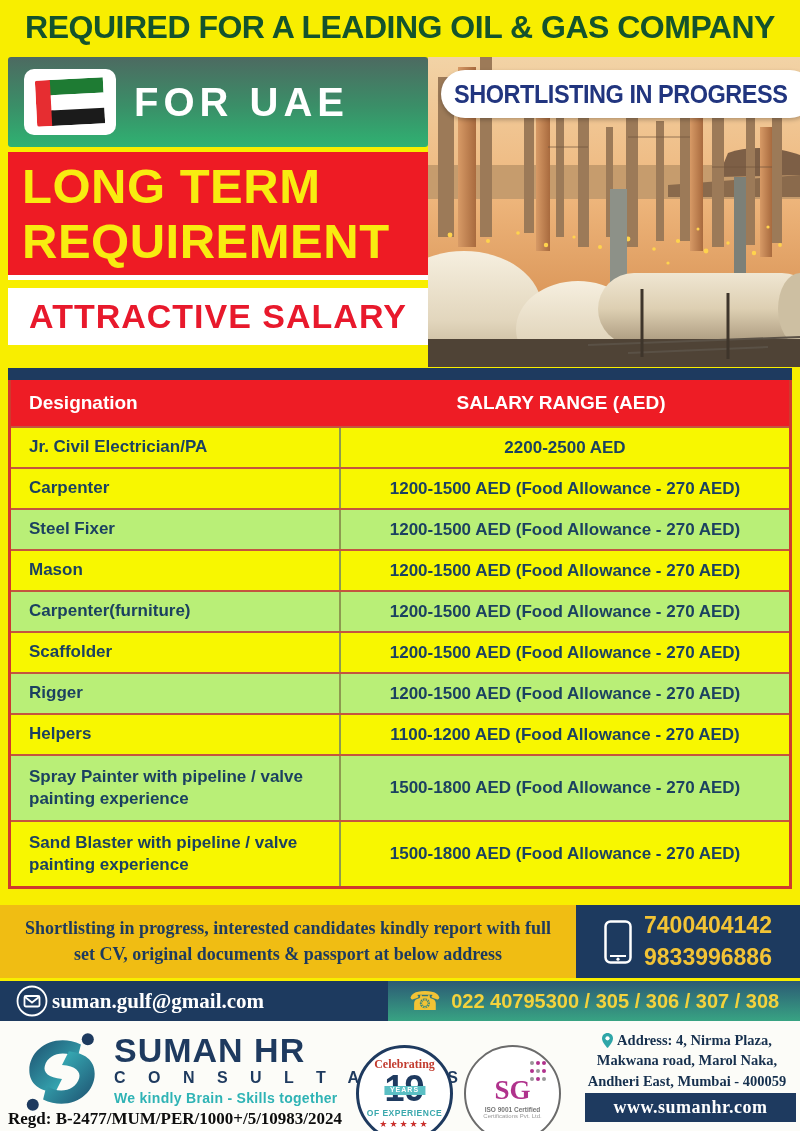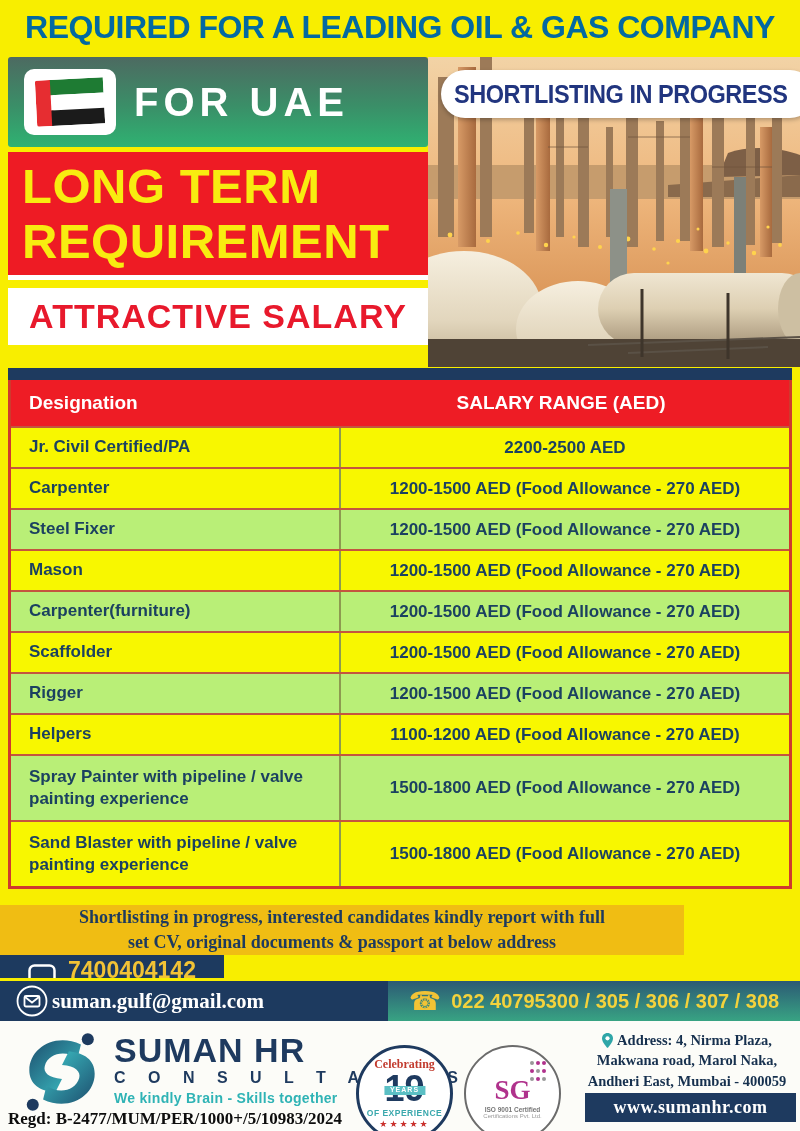--- a/index.html
+++ b/index.html
@@ -1,21 +1,21 @@
 <!DOCTYPE html>
 <html><head>
 <meta charset="utf-8">
 <style>
   html,body{margin:0;padding:0;}
   .poster{position:relative;width:800px;height:1131px;background:#f8ee00;overflow:hidden;
     font-family:"Liberation Sans",sans-serif;}
 
   
   .top-title{position:absolute;top:9px;left:0;width:800px;text-align:center;
-    font-size:32px;font-weight:800;color:#0369a1;letter-spacing:-.5px;white-space:nowrap;}
+    font-size:32px;font-weight:800;color:#14532d;letter-spacing:-.5px;white-space:nowrap;}
 
   
   .hero-left{position:absolute;left:8px;top:57px;width:420px;}
   .uae-box{height:90px;background:linear-gradient(180deg,#4d6a61 0%,#3a8f68 55%,#2fb272 100%);
     display:flex;align-items:center;padding:0 16px;gap:18px;border-radius:3px;}
   .flag-card{width:92px;height:66px;background:#fff;border-radius:10px;display:flex;
     align-items:center;justify-content:center;flex:none;}
   .for-uae{color:#fff;font-size:40px;font-weight:800;letter-spacing:5px;white-space:nowrap;}
   .longterm-box{margin-top:5px;background:#ee1b24;height:123px;display:flex;flex-direction:column;
     justify-content:center;padding-left:14px;border-bottom:5px solid #fff;}
@@ -41,21 +41,21 @@
   .th-salary{flex:1;text-align:center;font-size:19px;font-weight:800;}
   .trow{display:flex;align-items:stretch;border-top:2px solid #c4553f;}
   .trow.yellow{background:#f8f700;}
   .trow.green{background:#b9ef77;}
   .cell-designation{width:304px;padding-left:18px;padding-right:6px;font-size:17px;font-weight:800;
     color:#1b4160;display:flex;align-items:center;flex:none;line-height:1.3;}
   .cell-salary{flex:1;text-align:center;font-size:17px;font-weight:800;color:#1b4160;
     border-left:2px solid #8d9a50;display:flex;align-items:center;justify-content:center;}
 
   
-  .gold-banner{position:absolute;top:905px;left:0;width:684px;height:73px;display:flex;flex-direction:column;}
+  .gold-banner{position:absolute;top:905px;left:0;width:800px;height:73px;display:flex;}
   .gold-left{flex:1;background:#f0bd13;display:flex;align-items:center;justify-content:center;padding:0 16px;}
   .report-text{font-family:"Liberation Serif",serif;font-weight:700;color:#1d3a5f;font-size:18px;
     text-align:center;line-height:1.4;max-width:545px;}
   .phone-box{width:224px;background:#1d3a5f;display:flex;align-items:center;justify-content:center;gap:12px;flex:none;}
   .phone-numbers{color:#f2c335;font-size:23px;font-weight:800;line-height:1.35;text-align:left;}
 
   
   .contact-bar{position:absolute;top:978px;left:0;width:800px;height:43px;display:flex;
     border-top:3px solid #f8ee00;box-sizing:border-box;}
   .email-half{width:372px;background:#1d3a5f;display:flex;align-items:center;gap:4px;
@@ -226,21 +226,21 @@
 
   <div class="table-section">
     <div class="table-topbar"></div>
     <div class="jobs-table">
       <div class="thead">
         <div class="th-designation">Designation</div>
         <div class="th-salary">SALARY RANGE (AED)</div>
       </div>
       <div>
           <div class="trow yellow" style="min-height: 39px;">
-            <div class="cell-designation">Jr. Civil Certified/PA</div>
+            <div class="cell-designation">Jr. Civil Electrician/PA</div>
             <div class="cell-salary">2200-2500 AED</div>
           </div>
           <div class="trow yellow" style="min-height: 39px;">
             <div class="cell-designation">Carpenter</div>
             <div class="cell-salary">1200-1500 AED (Food Allowance - 270 AED)</div>
           </div>
           <div class="trow green" style="min-height: 39px;">
             <div class="cell-designation">Steel Fixer</div>
             <div class="cell-salary">1200-1500 AED (Food Allowance - 270 AED)</div>
           </div>

